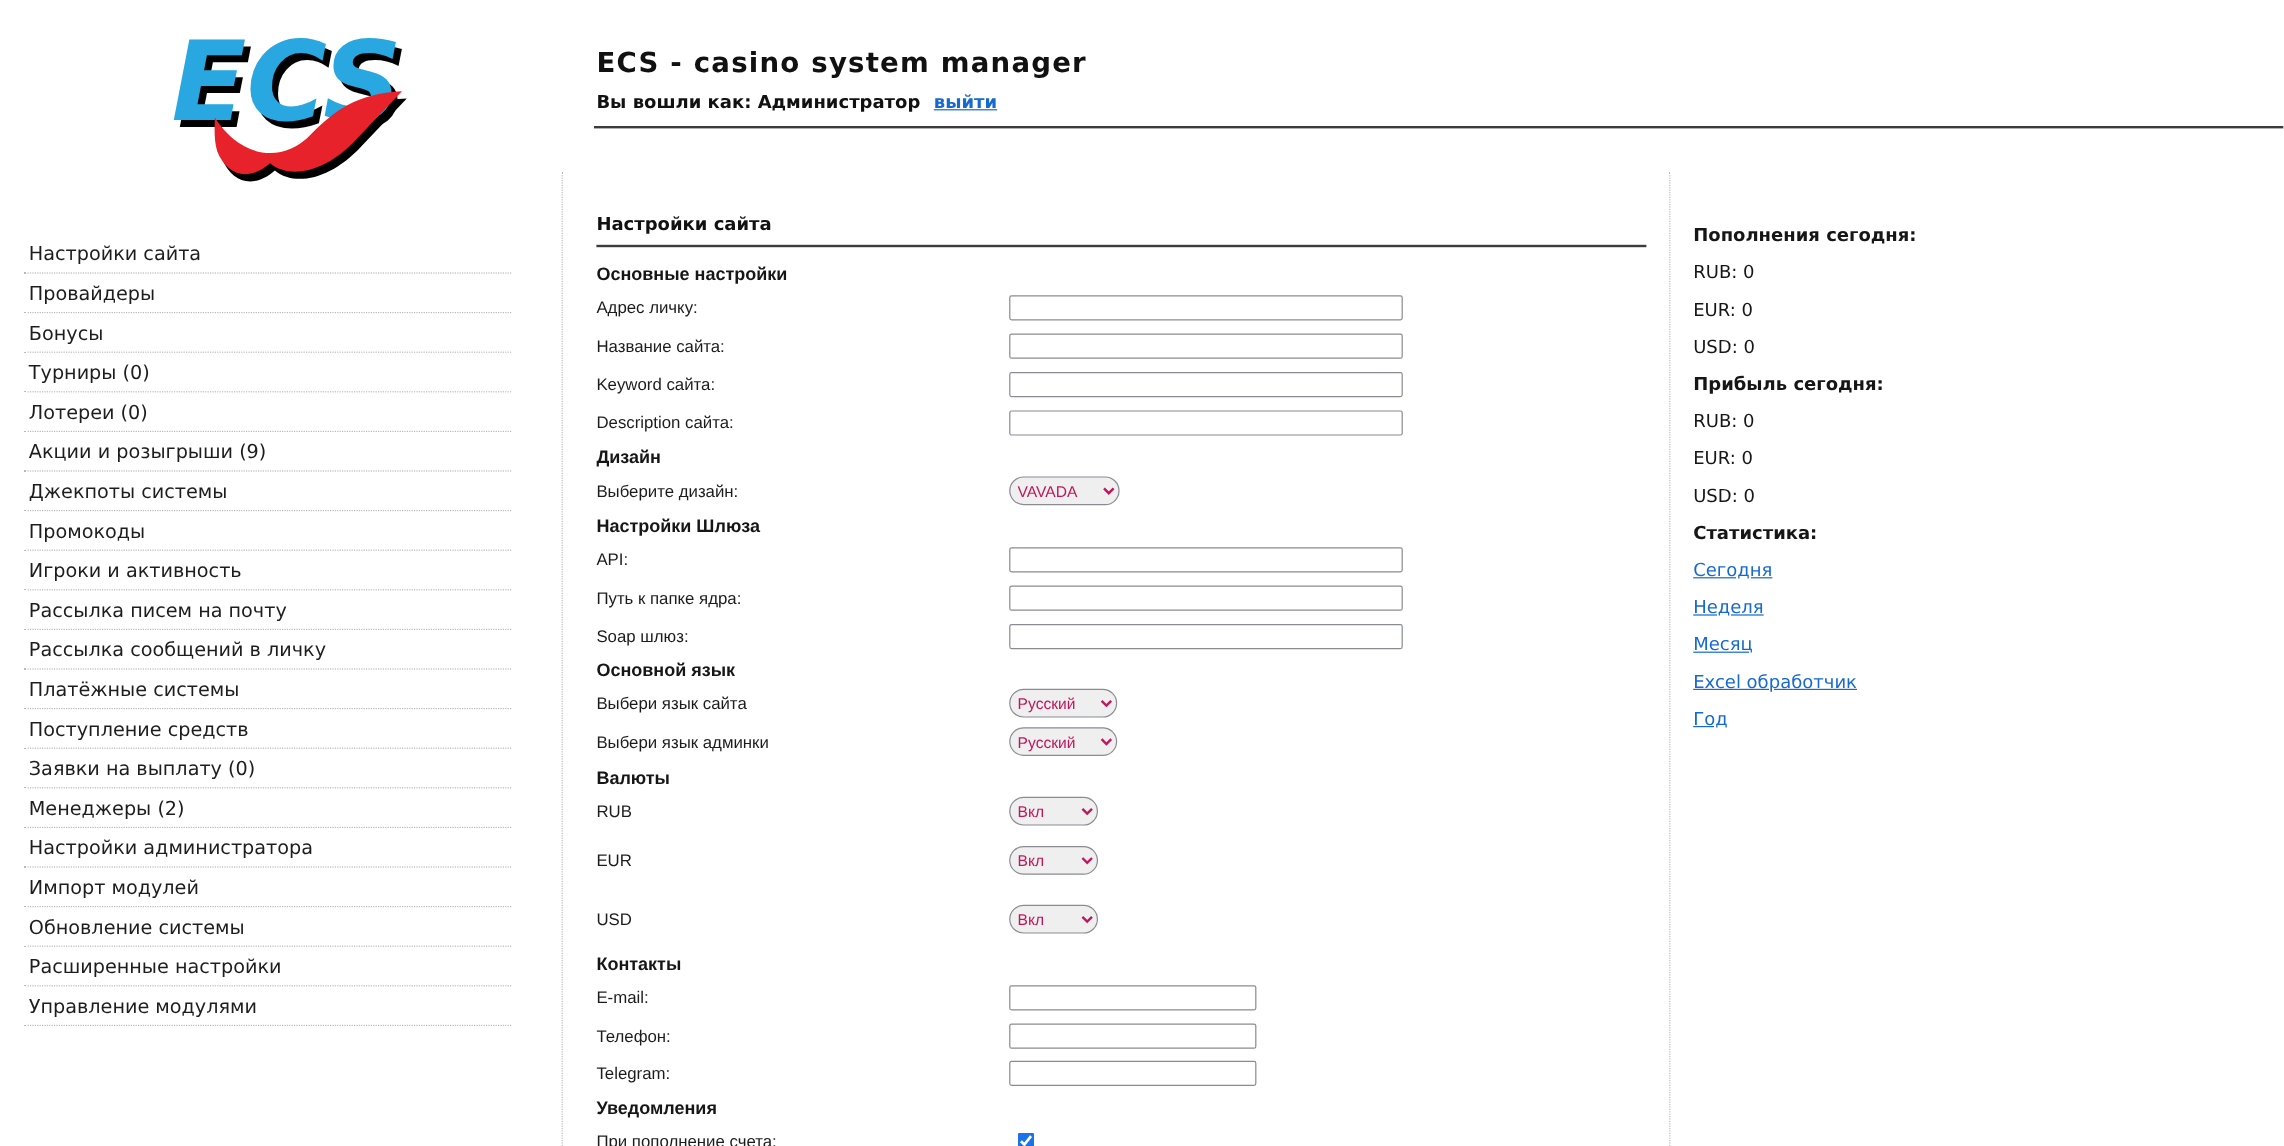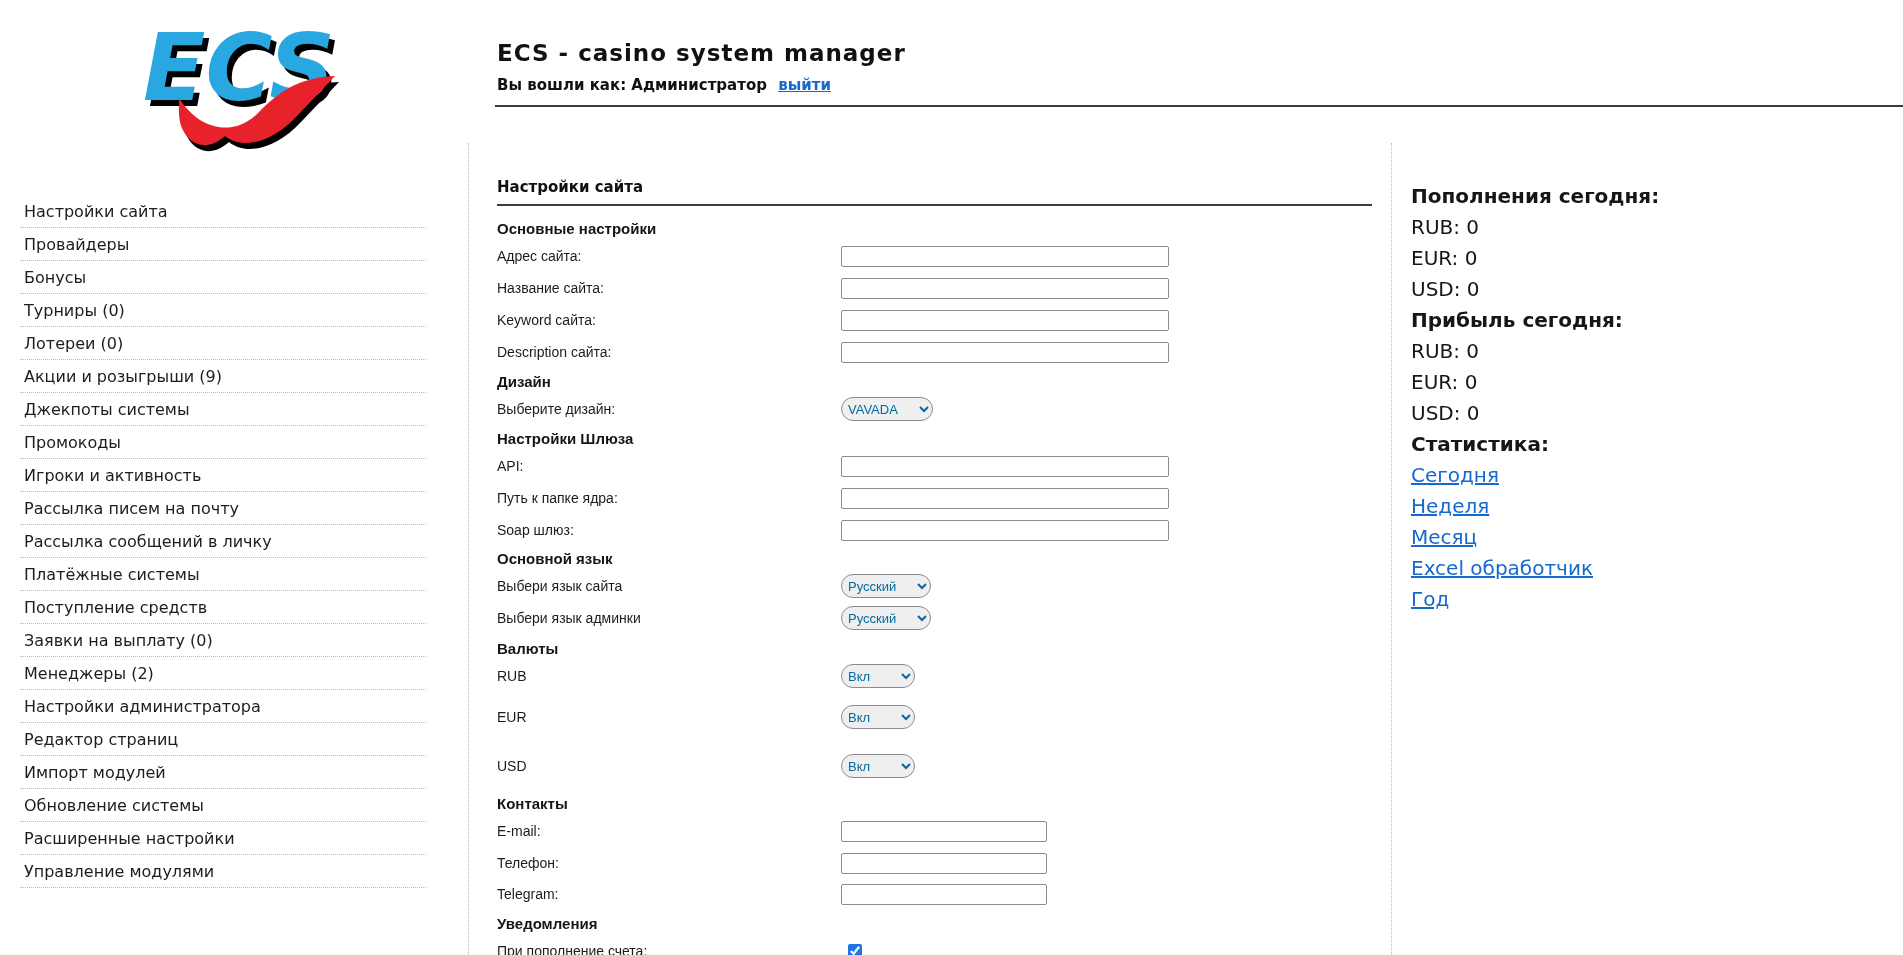--- a/index.html
+++ b/index.html
@@ -51,31 +51,31 @@
   .sec-label{font-size:15px;font-weight:bold;color:#161616;}
   .flabel{width:344px;font-size:14px;color:#1c1c1c;}
   .tinput{
     height:21px;border:1px solid var(--ctl-border);border-radius:2px;
     font-size:13px;padding:0 5px;outline:none;background:#fff;
   }
   .tinput.lg{width:328px;}
   .tinput.md{width:206px;}
   .fselect{
     height:24px;border:1px solid var(--ctl-border);border-radius:12px;
-    background:#efefef;font-size:13px;padding:0 2px;color:#0369a1;
+    background:#efefef;font-size:13px;padding:0 2px;color:#be185d;
     font-family:"Liberation Sans", sans-serif;
   }
   .w92{width:92px;}
   .w90{width:90px;}
   .w62{width:74px;}
   .fcheck{width:14px;height:14px;accent-color:var(--check);margin-left:7px;}
 
   
   .stats{position:absolute;left:1411px;top:180px;width:470px;}
-  .sline{height:31px;display:flex;align-items:center;font-size:20px;color:#161616;}
+  .sline{height:31px;display:flex;align-items:center;font-size:15px;color:#161616;}
   .sline.hd{font-weight:bold;}
   .slink{color:var(--link);text-decoration:underline;cursor:pointer;}
 </style>
 </head>
 <body>
 
 <div class="logo">
   <svg width="215" height="140" viewBox="0 0 215 140">
     <g transform="translate(5,6)">
       <text x="8" y="86" font-family="DejaVu Sans, sans-serif" font-size="92" font-weight="bold" font-style="italic" fill="#000" textLength="192" lengthAdjust="spacingAndGlyphs">ECS</text>
@@ -139,23 +139,20 @@
   <div class="sitem">
       <span>Заявки на выплату (0)</span>
     </div>
   <div class="sitem">
       <span>Менеджеры (2)</span>
     </div>
   <div class="sitem">
       <span>Настройки администратора</span>
     </div>
   <div class="sitem">
-      <span>Редактор страниц</span>
-    </div>
-  <div class="sitem">
       <span>Импорт модулей</span>
     </div>
   <div class="sitem">
       <span>Обновление системы</span>
     </div>
   <div class="sitem">
       <span>Расширенные настройки</span>
     </div>
   <div class="sitem">
       <span>Управление модулями</span>
@@ -163,21 +160,21 @@
 </nav>
 
 <main class="main">
   <div class="main-title comic">Настройки сайта</div>
   <div class="main-rule"></div>
 
   <div class="frow section" style="top:219px">
     <span class="sec-label">Основные настройки</span>
   </div>
   <div class="frow" style="top:244px">
-    <label class="flabel">Адрес сайта:</label>
+    <label class="flabel">Адрес личку:</label>
     <input type="text" class="tinput lg" style="">
   </div>
   <div class="frow" style="top:276px">
     <label class="flabel">Название сайта:</label>
     <input type="text" class="tinput lg" style="">
   </div>
   <div class="frow" style="top:308px">
     <label class="flabel">Keyword сайта:</label>
     <input type="text" class="tinput lg" style="">
   </div>

